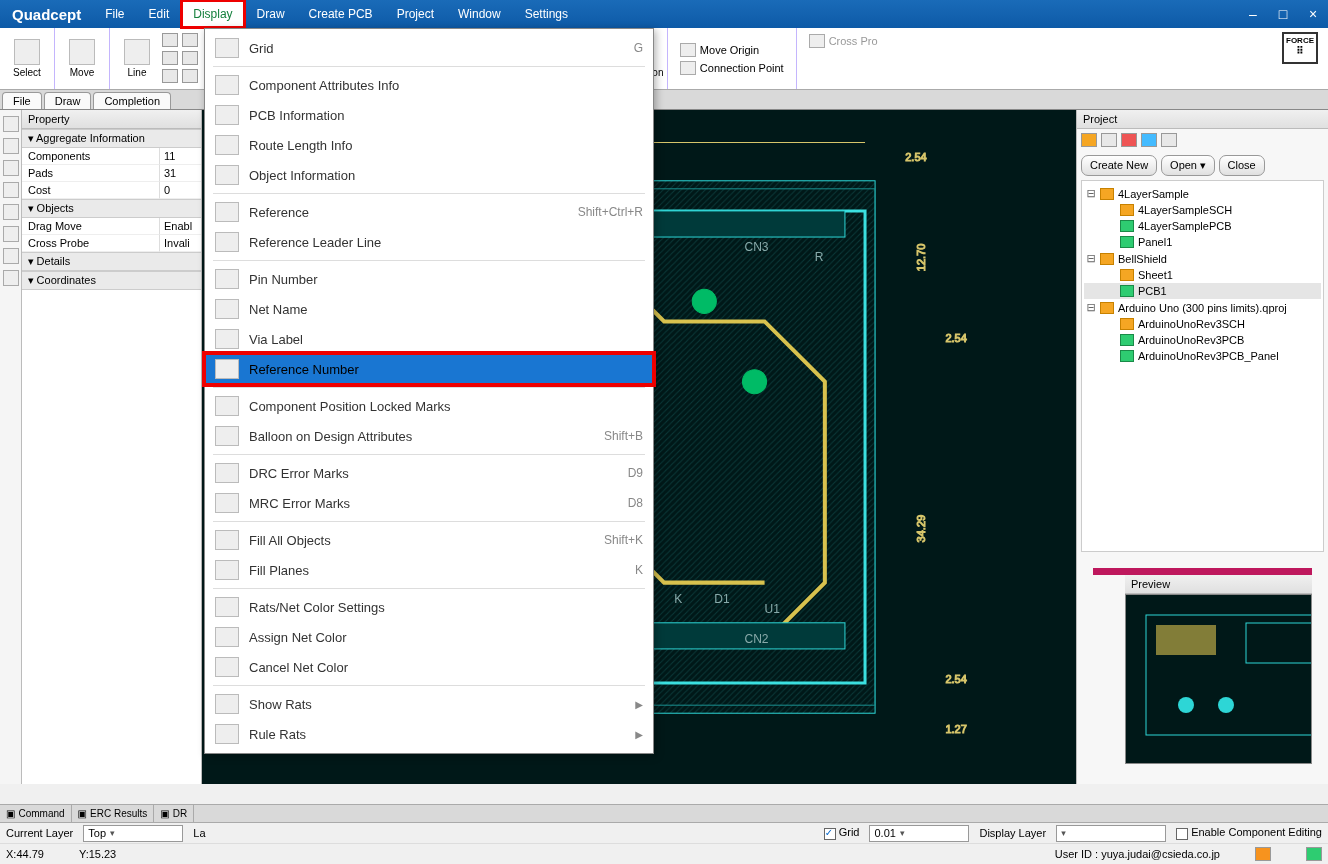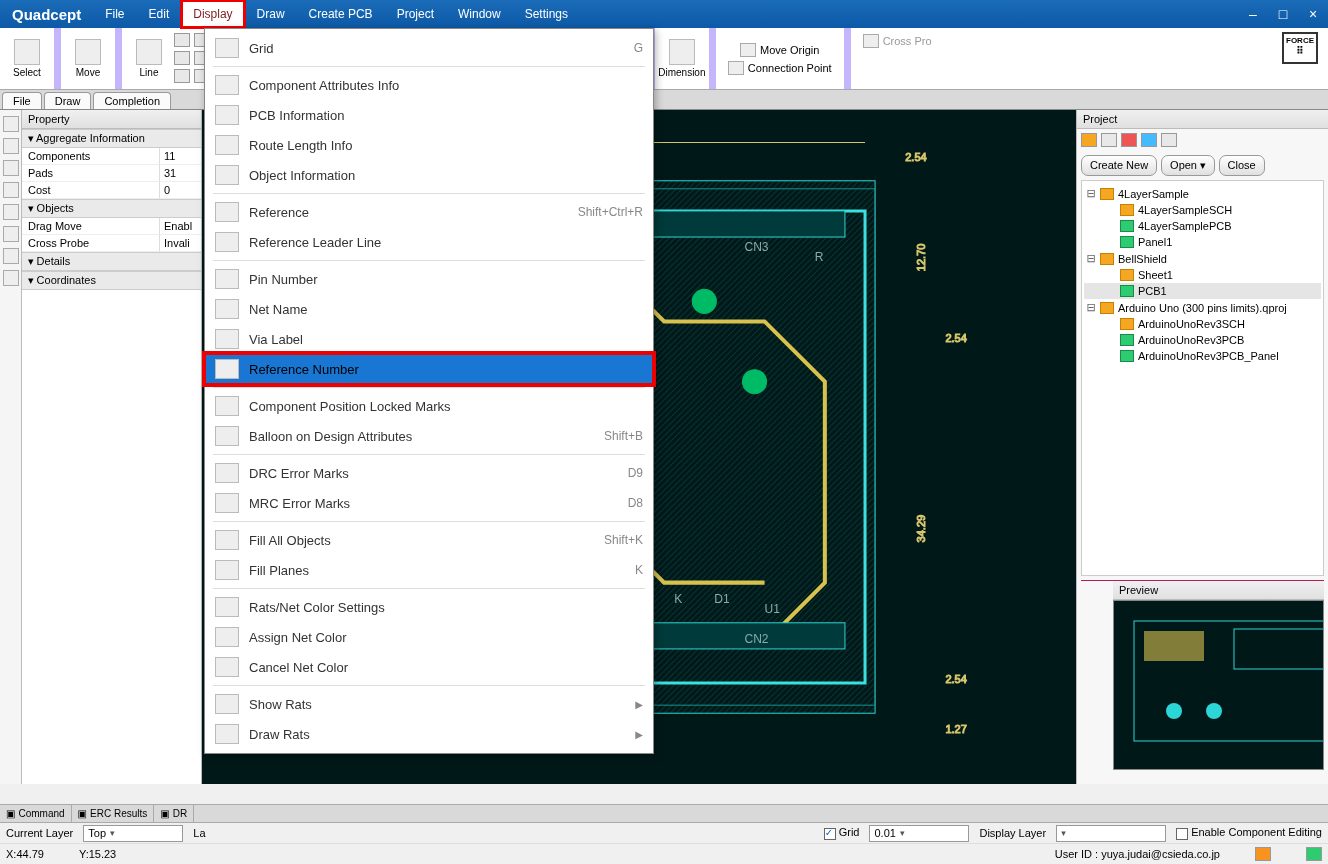--- a/index.html
+++ b/index.html
@@ -3,28 +3,28 @@
 <meta charset="utf-8">
 <style>
 * { margin: 0; padding: 0; box-sizing: border-box; font-family: "Segoe UI", Tahoma, sans-serif; }
 body { width: 1328px; height: 864px; background: #f0f0f0; overflow: hidden; position: relative; font-size: 12px; }
 
 
 .titlebar { height: 28px; background: linear-gradient(#1a6bb8, #0d5aa7); display: flex; align-items: center; color: #fff; }
 .app-title { font-weight: bold; font-size: 15px; padding: 0 12px; }
 .menubar { display: flex; height: 100%; }
 .menuitem { padding: 0 12px; display: flex; align-items: center; cursor: pointer; font-size: 12px; }
-.menuitem.active { background: #fff; color: #7f1d1d; }
+.menuitem.active { background: #fff; color: #15803d; }
 .menuitem.highlighted { outline: 3px solid #e00; outline-offset: -2px; }
 .winbtns { margin-left: auto; display: flex; }
 .winbtn { width: 30px; text-align: center; line-height: 28px; font-size: 14px; }
 
 
 .ribbon { height: 62px; background: #fff; border-bottom: 1px solid #aaa; display: flex; }
-.rgroup { border-right: 7px solid #c4b5fd; padding: 4px 6px; display: flex; align-items: center; }
+.rgroup { border-right: 1px solid #c4b5fd; padding: 4px 6px; display: flex; }
 .bigtool { width: 42px; display: flex; flex-direction: column; align-items: center; justify-content: center; font-size: 10px; }
 .bigtool .ico { width: 26px; height: 26px; background: #eee; border: 1px solid #bbb; margin-bottom: 2px; }
 .smalltools { display: grid; grid-template-columns: repeat(2, 18px); grid-auto-rows: 16px; gap: 2px; align-content: center; padding: 0 4px; }
 .sq { width: 16px; height: 14px; background: #e8e8e8; border: 1px solid #999; }
 .rtool { display: flex; align-items: center; font-size: 11px; padding: 2px 6px; gap: 4px; }
 .rtool .ico2 { width: 16px; height: 14px; background: #eee; border: 1px solid #aaa; }
 .force { width: 36px; height: 32px; border: 2px solid #333; text-align: center; font-size: 8px; font-weight: bold; padding-top: 2px; margin: 4px 10px; }
 
 
 .tabstrip { height: 20px; background: #d9d9d9; display: flex; align-items: flex-end; border-bottom: 1px solid #888; }
@@ -66,21 +66,21 @@
 .tree { flex: 1; overflow: auto; font-size: 11px; background: #fff; border: 1px solid #ccc; margin: 0 4px; padding: 4px 2px; }
 .tnode { display: flex; align-items: center; padding: 2px 2px; gap: 4px; }
 .twister { width: 10px; text-align: center; color: #666; }
 .ticon { width: 14px; height: 12px; display: inline-block; }
 .ticon.prj { background: #f5a623; border: 1px solid #c78100; }
 .ticon.sch { background: #f5a623; border: 1px solid #c78100; }
 .ticon.pcb { background: #2ecc71; border: 1px solid #1a8a48; }
 .ticon.pnl { background: #2ecc71; border: 1px solid #1a8a48; }
 .indent1 { padding-left: 22px; }
 .tnode.sel { background: #e5e5e5; }
-.preview { height: 200px; border-top: 1px solid #be185d; margin: 4px; padding-left: 32px; }
+.preview { height: 200px; border-top: 7px solid #be185d; margin: 16px; padding-left: 32px; }
 .previmg { width: 100%; height: 170px; background: #001818; border: 1px solid #888; }
 
 
 .bottomtabs { position: absolute; left: 0; bottom: 42px; right: 0; height: 18px; background: #d9d9d9; display: flex; font-size: 10px; border-top: 1px solid #aaa; }
 .btab { padding: 2px 6px; border-right: 1px solid #aaa; display: flex; align-items: center; gap: 3px; }
 .statusbar1 { position: absolute; left: 0; bottom: 21px; right: 0; height: 21px; background: #f0f0f0; display: flex; align-items: center; font-size: 11px; border-top: 1px solid #aaa; padding: 0 6px; gap: 10px; }
 .statusbar2 { position: absolute; left: 0; bottom: 0; right: 0; height: 21px; background: #f0f0f0; display: flex; align-items: center; font-size: 11px; border-top: 1px solid #ddd; padding: 0 6px; gap: 35px; }
 .combo { background: #fff; border: 1px solid #999; height: 17px; padding: 0 4px; display: inline-flex; align-items: center; gap: 4px; }
 .combo::after { content: "▾"; color: #555; font-size: 9px; }
 .chk { width: 12px; height: 12px; border: 1px solid #666; display: inline-block; background: #fff; vertical-align: middle; margin-right: 3px; }
@@ -494,21 +494,21 @@
         <span>Cancel Net Color</span>
       </div>
       <div class="ddsep"></div>
       <div class="dditem">
         <div class="ddicon"></div>
         <span>Show Rats</span>
         <span class="sub">▶</span>
       </div>
       <div class="dditem">
         <div class="ddicon"></div>
-        <span>Draw Rats</span>
+        <span>Rule Rats</span>
         <span class="sub">▶</span>
       </div>
     </div>
 </div>
 
 <div class="bottomtabs">
   <div class="btab">▣ <span>Command</span></div>
   <div class="btab">▣ <span>ERC Results</span></div>
   <div class="btab">▣ <span>DR</span></div>
 </div>

